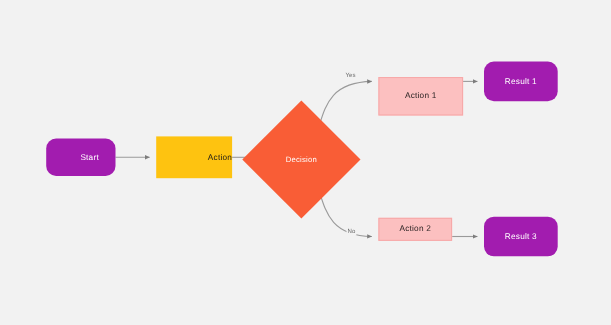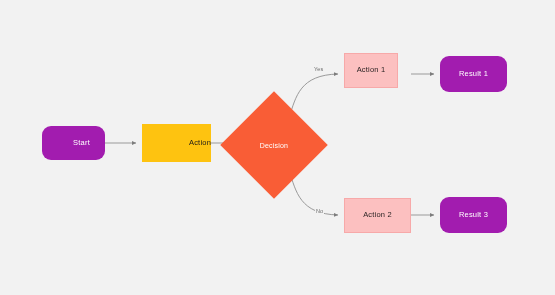--- a/index.html
+++ b/index.html
@@ -113,25 +113,25 @@
 
   <div class="node node-action" style="left:142px; top:124px; width:69px; height:38px;justify-content:flex-end;">
     <span>Action</span>
   </div>
 
   <div style="position:absolute; left:236px; top:107px; width:76px; height:76px;">
     <div class="node-decision"></div>
     <div class="decision-label">Decision</div>
   </div>
 
-  <div class="node node-branch" style="left:344px; top:53px; width:54px; height:35px;text-align:center;">
+  <div class="node node-branch" style="left:344px; top:70px; width:77px; height:35px;text-align:center;">
     <span>Action 1</span>
   </div>
 
-  <div class="node node-branch" style="left:344px; top:198px; width:67px; height:35px;">
+  <div class="node node-branch" style="left:344px; top:198px; width:67px; height:21px;">
     <span>Action 2</span>
   </div>
 
   <div class="node node-terminal" style="left:440px; top:56px; width:67px; height:36px;">
     <span>Result 1</span>
   </div>
 
   <div class="node node-terminal" style="left:440px; top:197px; width:67px; height:36px;">
     <span>Result 3</span>
   </div>

